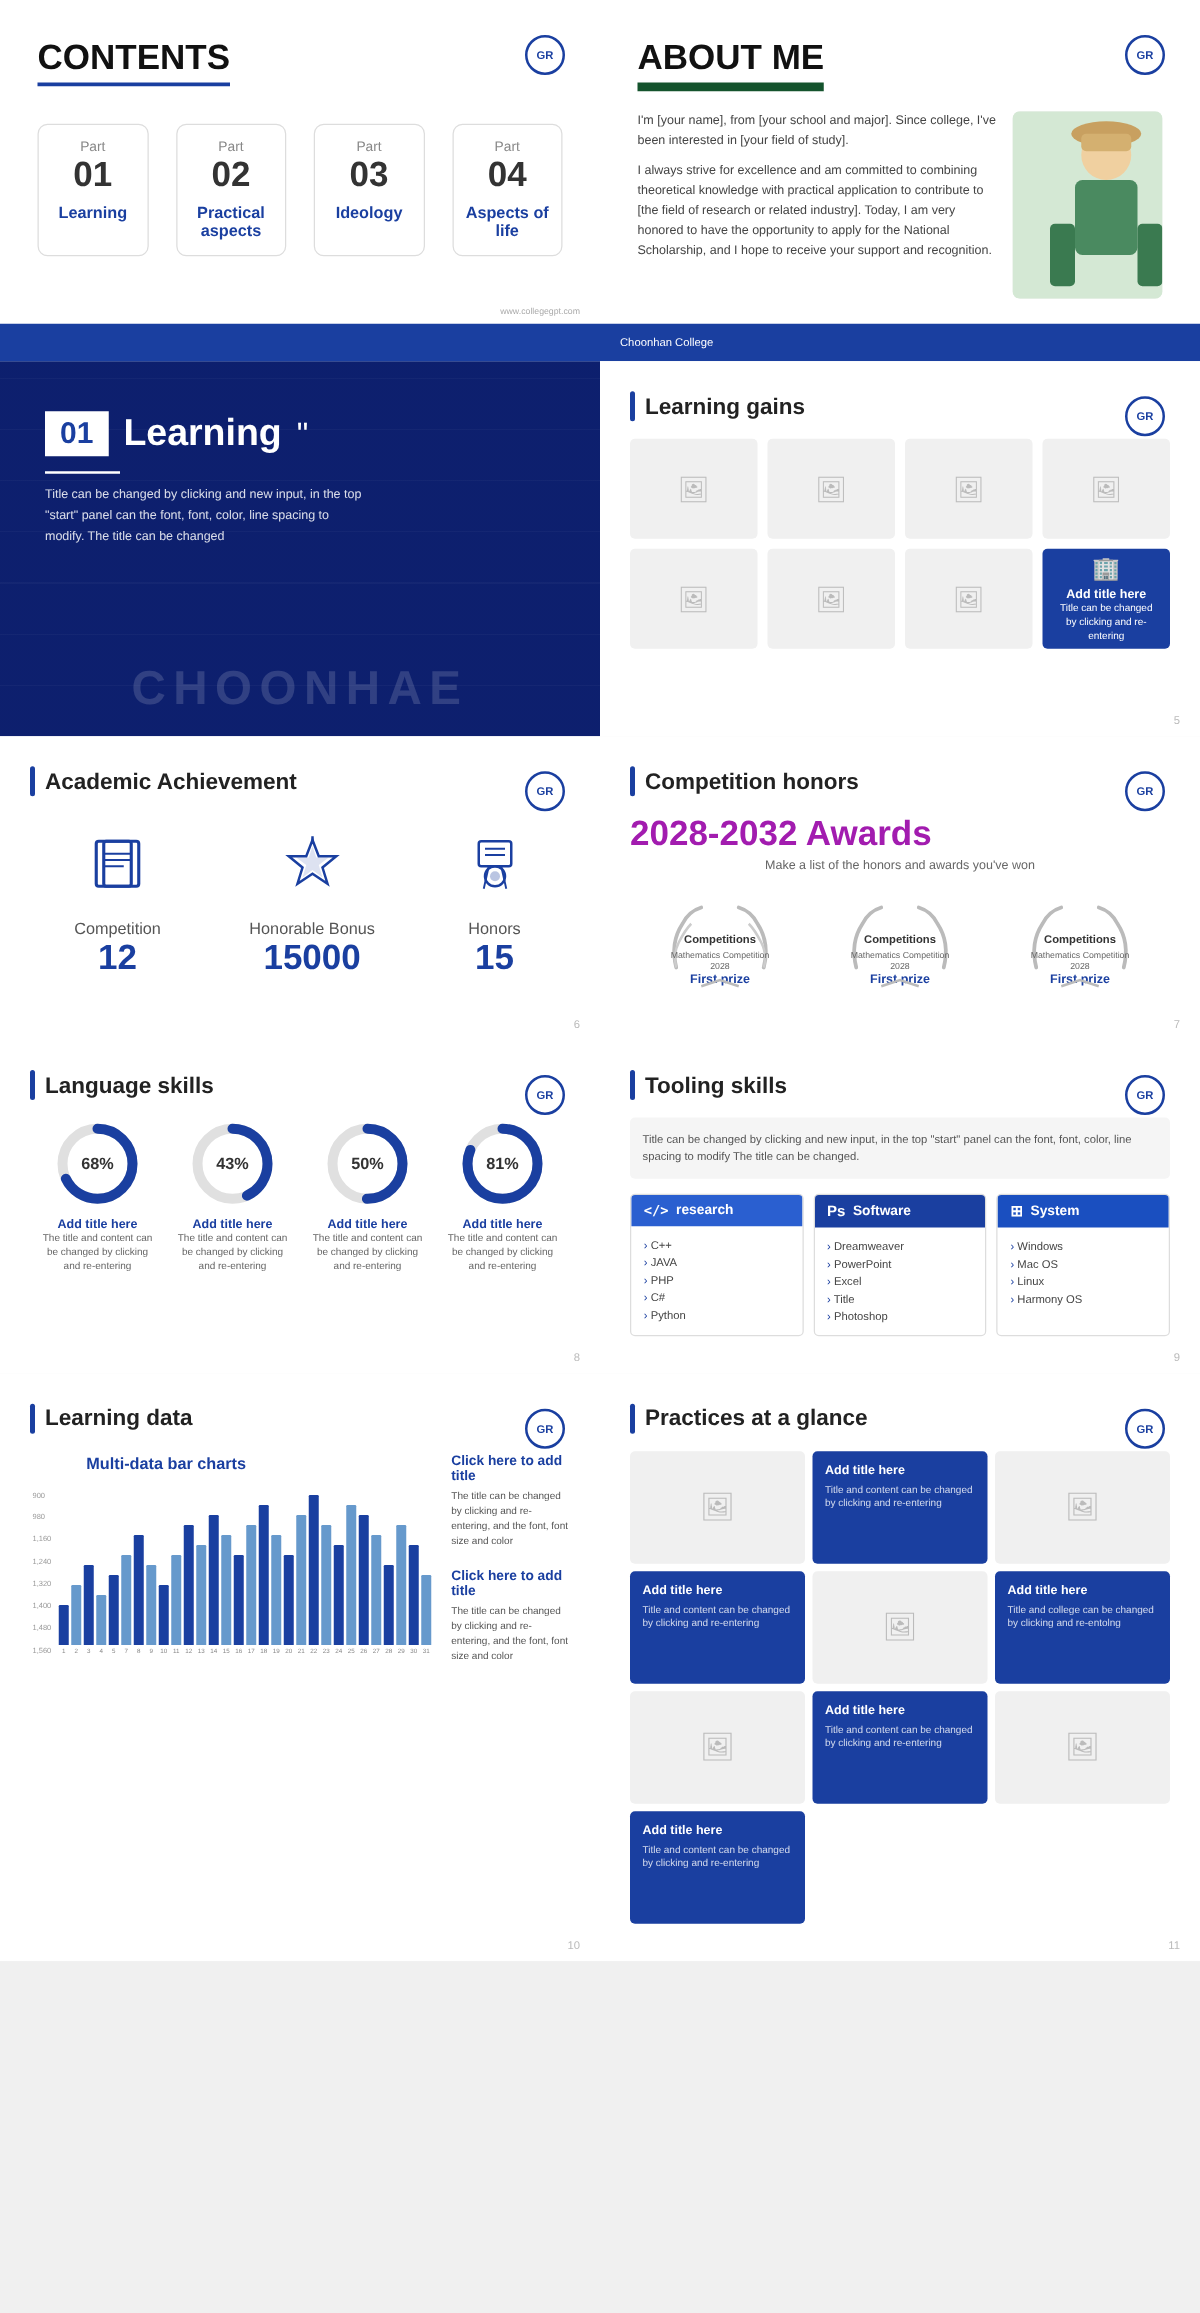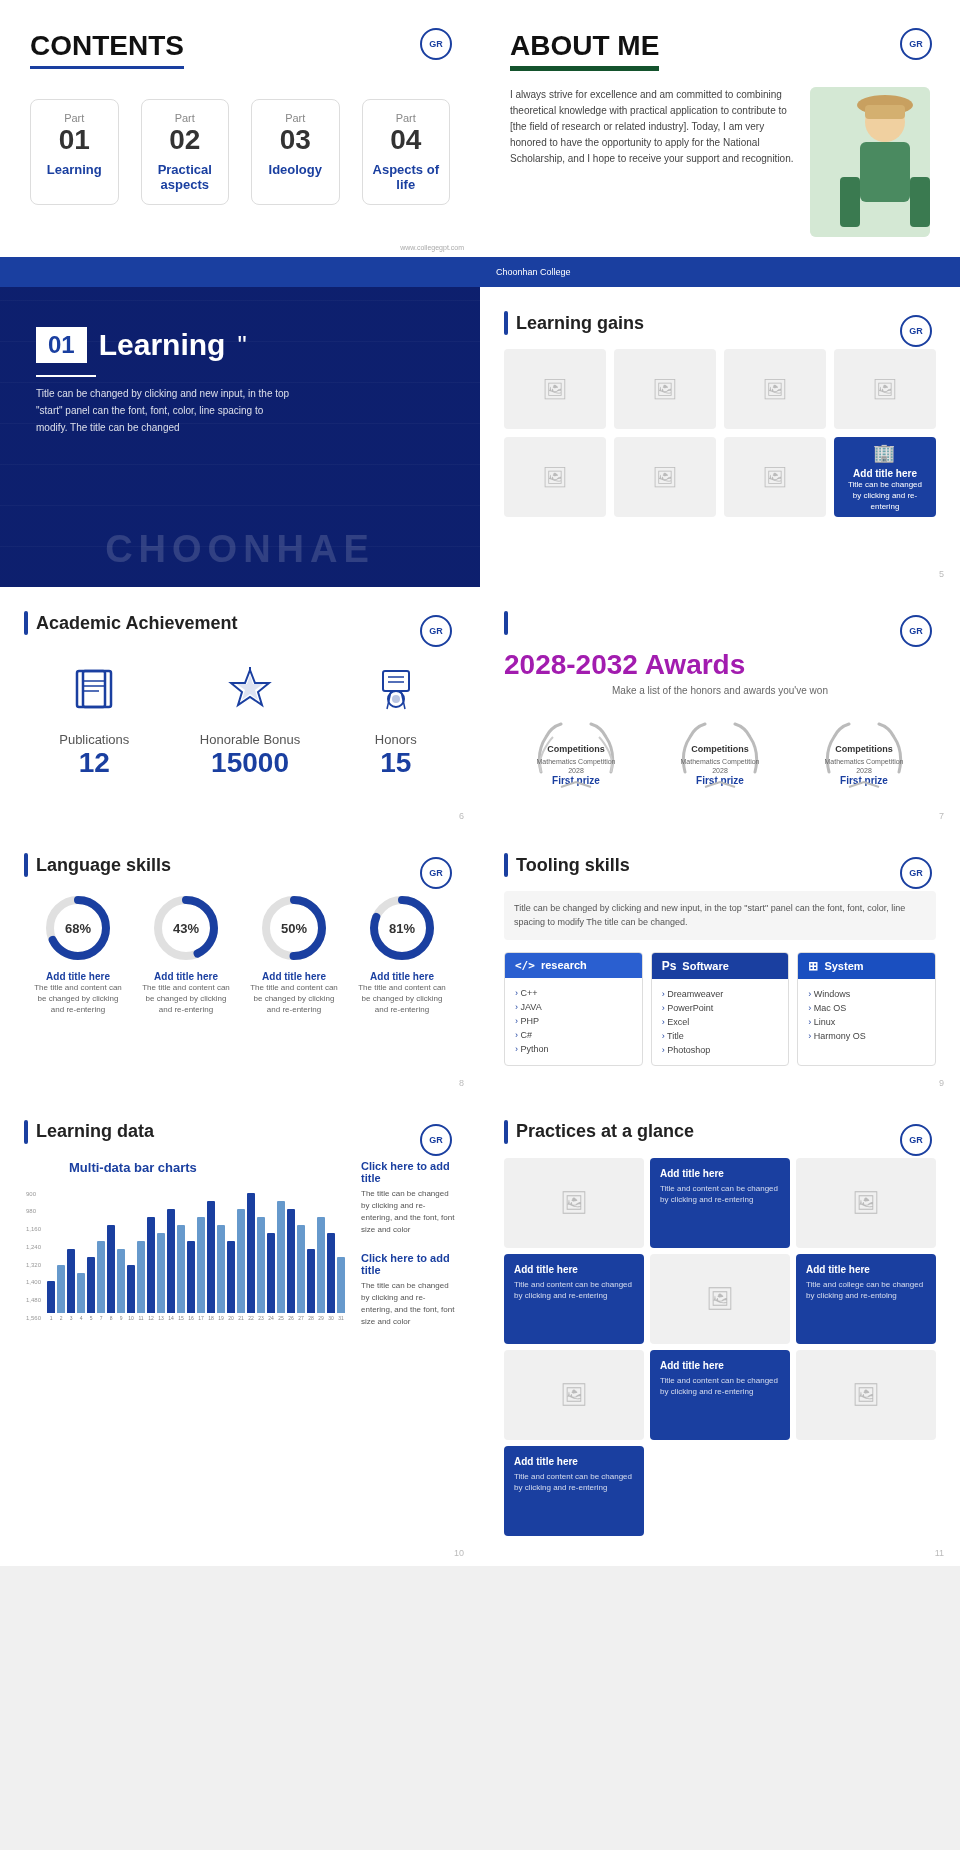--- a/index.html
+++ b/index.html
@@ -14,21 +14,21 @@
     .contents-cards { display: grid; grid-template-columns: repeat(4, 1fr); gap: 22px; margin-top: 10px; }
     .contents-card { border: 1px solid #ddd; border-radius: 8px; padding: 12px 10px; text-align: center; }
     .contents-card .part { font-size: 11px; color: #888; }
     .contents-card .num { font-size: 28px; font-weight: bold; color: #333; }
     .contents-card .label { font-size: 13px; font-weight: bold; color: #1a3fa0; margin-top: 6px; }
     .contents-footer { background: #1a3fa0; height: 30px; position: absolute; bottom: 0; left: 0; right: 0; }
     .logo-circle { width: 32px; height: 32px; border-radius: 50%; border: 2px solid #1a3fa0; display: flex; align-items: center; justify-content: center; font-size: 9px; color: #1a3fa0; font-weight: bold; position: absolute; top: 28px; right: 28px; }
 
     
     .slide-about { padding: 30px; background: white; }
-    .slide-about .title { font-size: 28px; font-weight: bold; color: #111; border-bottom: 5px solid #14532d; display: inline-block; padding-bottom: 4px; margin-bottom: 16px; }
+    .slide-about .title { font-size: 28px; font-weight: bold; color: #111; border-bottom: 7px solid #14532d; display: inline-block; padding-bottom: 4px; margin-bottom: 16px; }
     .about-content { display: flex; gap: 12px; }
     .about-text { flex: 1; font-size: 10px; color: #444; line-height: 1.6; }
     .about-img { width: 120px; height: 150px; background: #e8f0e8; border-radius: 6px; overflow: hidden; display: flex; align-items: center; justify-content: center; }
     .about-footer { background: #1a3fa0; height: 30px; position: absolute; bottom: 0; left: 0; right: 0; display: flex; align-items: center; padding: 0 16px; }
     .about-footer-text { color: white; font-size: 9px; }
 
     
     .slide-gains { padding: 24px; background: white; }
     .gains-grid { display: grid; grid-template-columns: repeat(4, 1fr); gap: 8px; }
     .gains-cell { background: #f0f0f0; height: 80px; display: flex; align-items: center; justify-content: center; border-radius: 4px; }
@@ -141,20 +141,21 @@
     </div>
     <div class="contents-footer"></div>
     <div class="website" style="bottom:36px;">www.collegegpt.com</div>
   </div>
 
   <div class="panel slide-about" style="padding-bottom:50px;">
     <div class="title">ABOUT ME</div>
     <div class="logo-circle">GR</div>
     <div class="about-content">
       <div class="about-text">
+        <p style="margin-bottom:8px;">I'm [your name], from [your school and major]. Since college, I've been interested in [your field of study].</p>
         <p>I always strive for excellence and am committed to combining theoretical knowledge with practical application to contribute to [the field of research or related industry]. Today, I am very honored to have the opportunity to apply for the National Scholarship, and I hope to receive your support and recognition.</p>
       </div>
       <div class="about-img">
         <svg width="120" height="150" viewBox="0 0 120 150">
           <rect width="120" height="150" fill="#d4e8d4"></rect>
 
           <circle cx="75" cy="35" r="20" fill="#f0d0a0"></circle>
           <rect x="50" y="55" width="50" height="60" rx="6" fill="#4a8a60"></rect>
           <rect x="30" y="90" width="20" height="50" rx="4" fill="#3a7a50"></rect>
           <rect x="100" y="90" width="20" height="50" rx="4" fill="#3a7a50"></rect>
@@ -233,21 +234,21 @@
       <div class="achievement-item">
         <div class="achievement-icon">
           <svg width="50" height="50" viewBox="0 0 50 50">
             <rect x="8" y="6" width="28" height="36" rx="2" fill="none" stroke="#1a3fa0" stroke-width="2.5"></rect>
             <rect x="14" y="6" width="28" height="36" rx="2" fill="none" stroke="#1a3fa0" stroke-width="2.5"></rect>
             <line x1="14" y1="16" x2="36" y2="16" stroke="#1a3fa0" stroke-width="1.5"></line>
             <line x1="14" y1="21" x2="36" y2="21" stroke="#1a3fa0" stroke-width="1.5"></line>
             <line x1="14" y1="26" x2="30" y2="26" stroke="#1a3fa0" stroke-width="1.5"></line>
           </svg>
         </div>
-        <div class="achievement-label">Publications</div>
+        <div class="achievement-label">Competition</div>
         <div class="achievement-value">12</div>
       </div>
       <div class="achievement-item">
         <div class="achievement-icon">
           <svg width="50" height="50" viewBox="0 0 50 50">
             <polygon points="25,5 30,18 44,18 33,27 37,40 25,32 13,40 17,27 6,18 20,18" fill="none" stroke="#1a3fa0" stroke-width="2"></polygon>
             <polygon points="25,10 28,19 38,19 30,25 33,35 25,29 17,35 20,25 12,19 22,19" fill="#1a3fa0" opacity="0.15"></polygon>
             <line x1="25" y1="2" x2="25" y2="8" stroke="#1a3fa0" stroke-width="2"></line>
           </svg>
         </div>
@@ -269,20 +270,21 @@
         <div class="achievement-label">Honors</div>
         <div class="achievement-value">15</div>
       </div>
     </div>
     <div class="slide-num">6</div>
   </div>
 
   <div class="panel slide-competition" style="padding-bottom:30px;">
     <div class="slide-section-header">
       <div class="stripe"></div>
+      <div class="stitle">Competition honors</div>
       <div class="logo-circle">GR</div>
     </div>
     <div class="comp-awards-title">2028-2032 Awards</div>
     <div class="comp-subtitle">Make a list of the honors and awards you've won</div>
     <div class="comp-cards">
       <div class="comp-card">
         <div style="font-size:50px;color:#ccc;position:relative;display:flex;flex-direction:column;align-items:center;">
           <svg width="90" height="80" viewBox="0 0 90 80">
             <path d="M10,60 Q5,40 15,25 Q20,15 30,12" fill="none" stroke="#bbb" stroke-width="3" stroke-linecap="round"></path>
             <path d="M80,60 Q85,40 75,25 Q70,15 60,12" fill="none" stroke="#bbb" stroke-width="3" stroke-linecap="round"></path>

